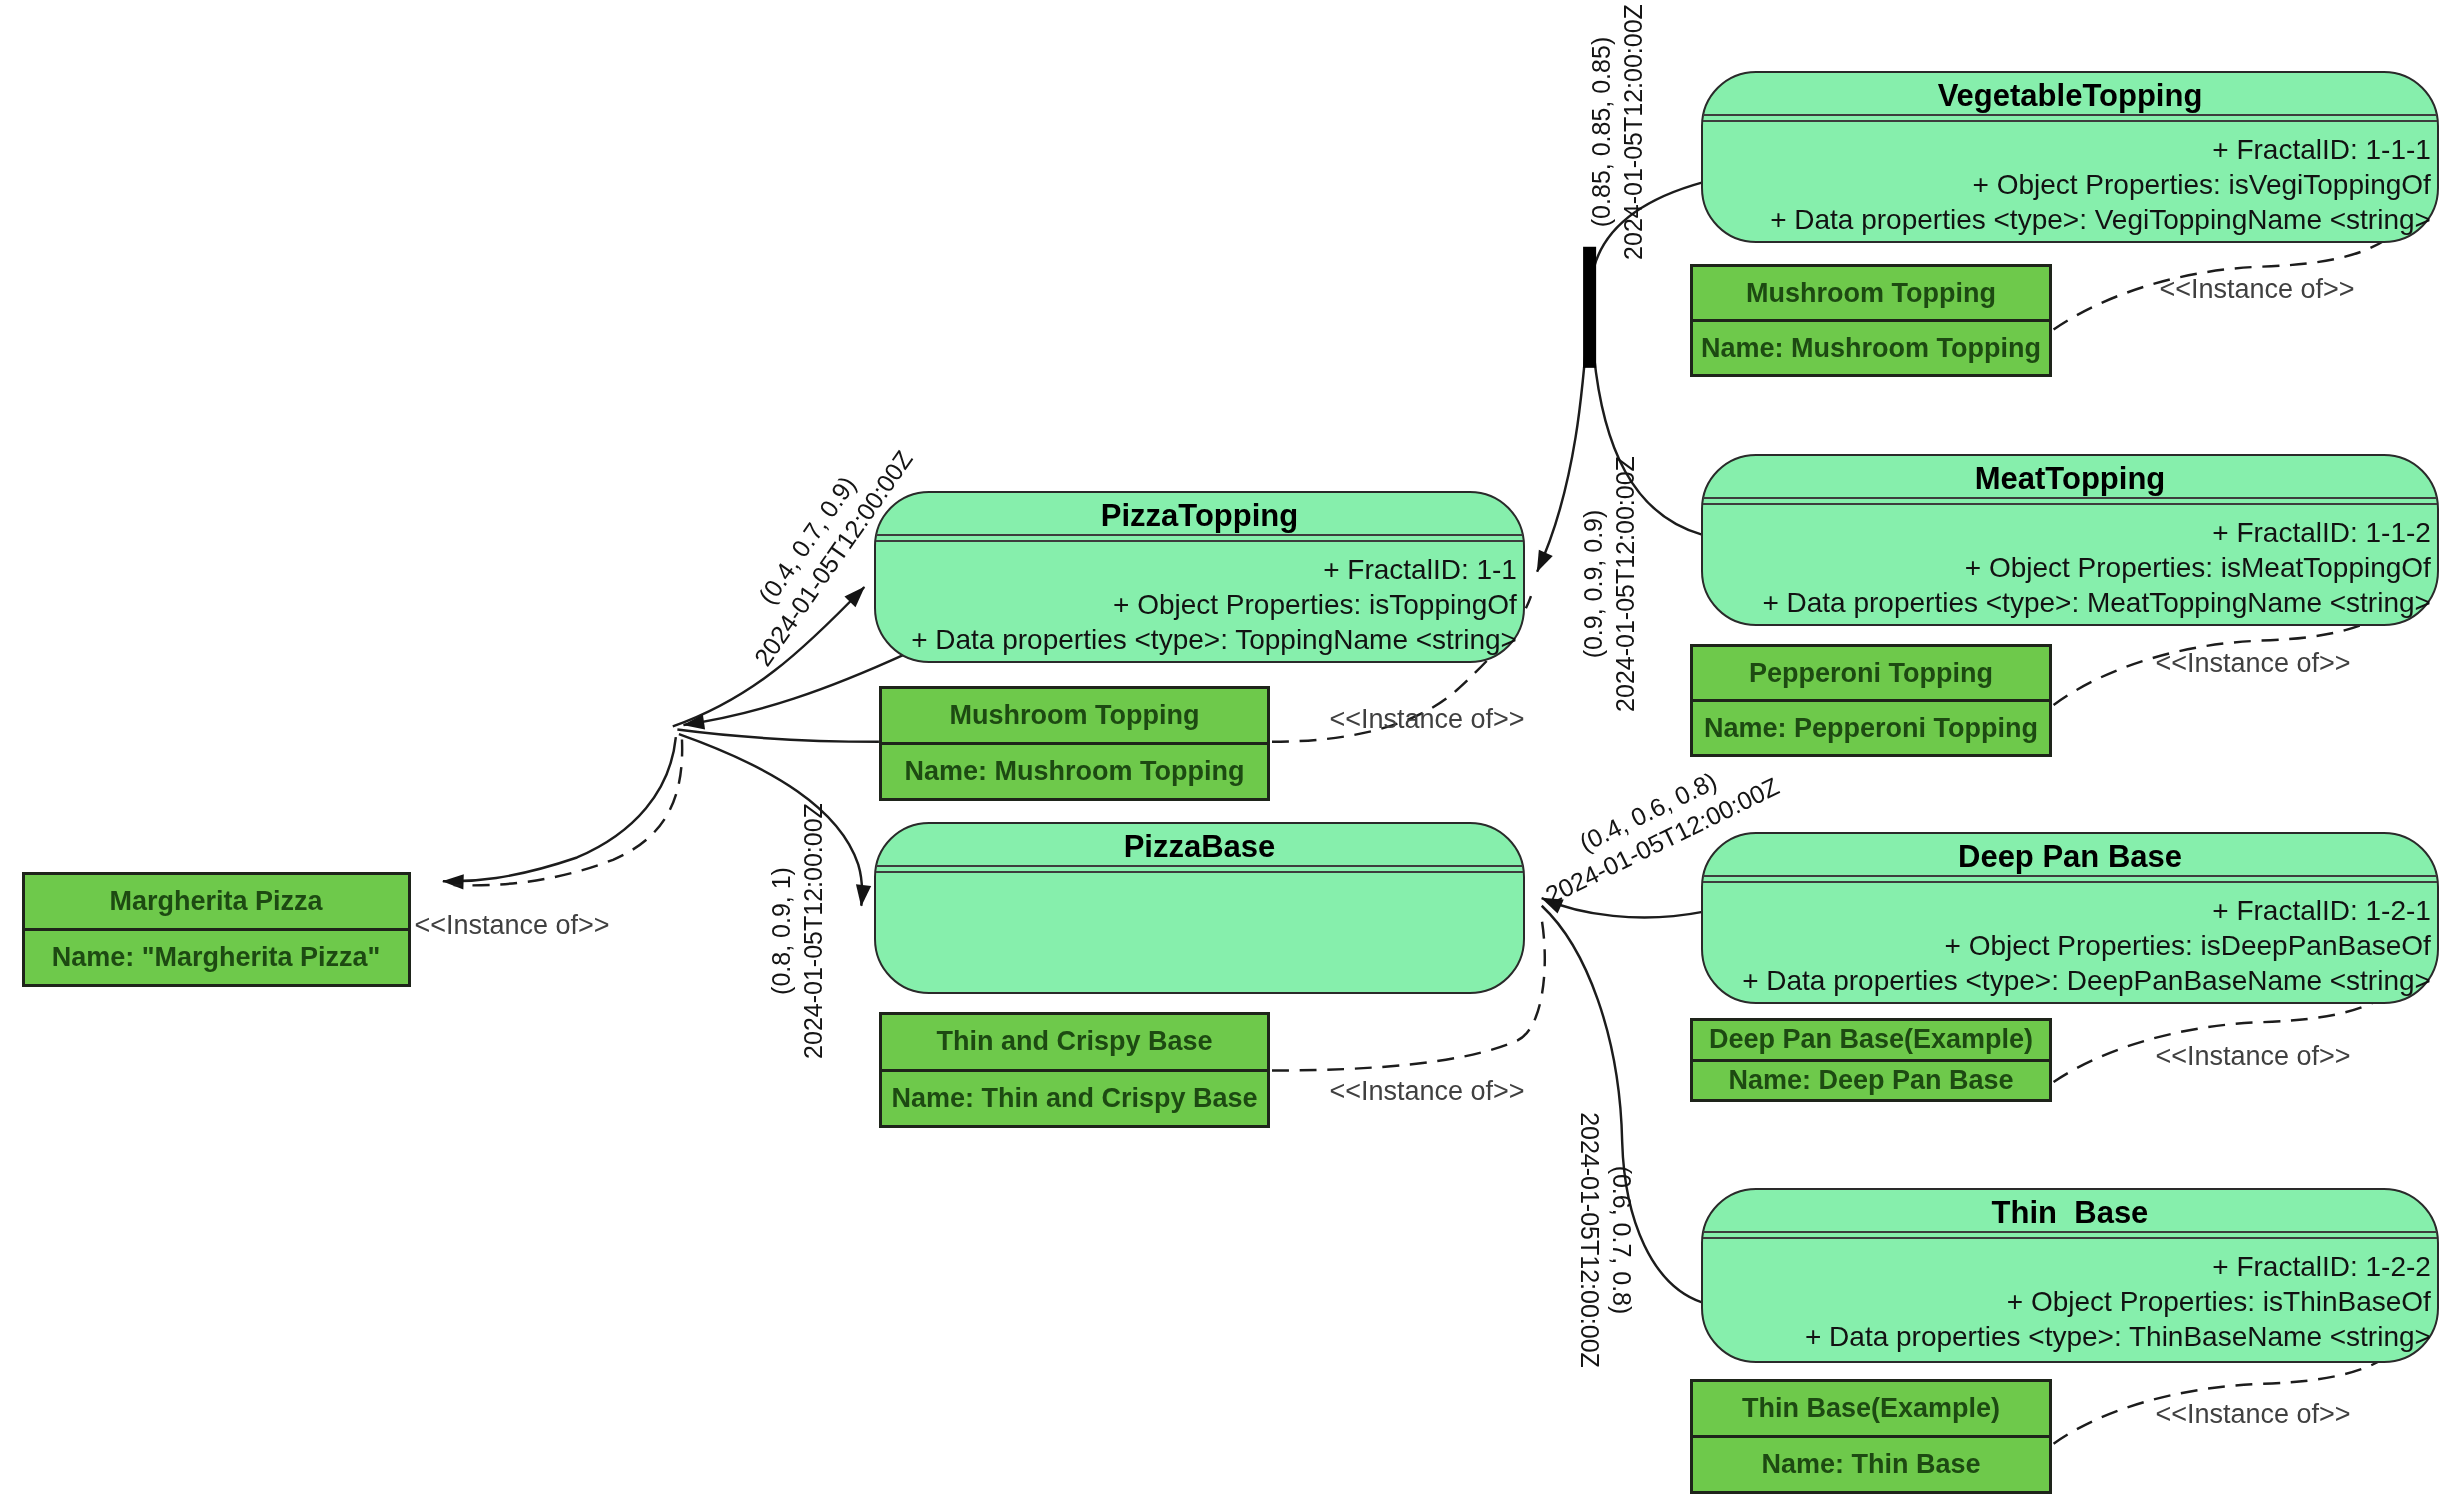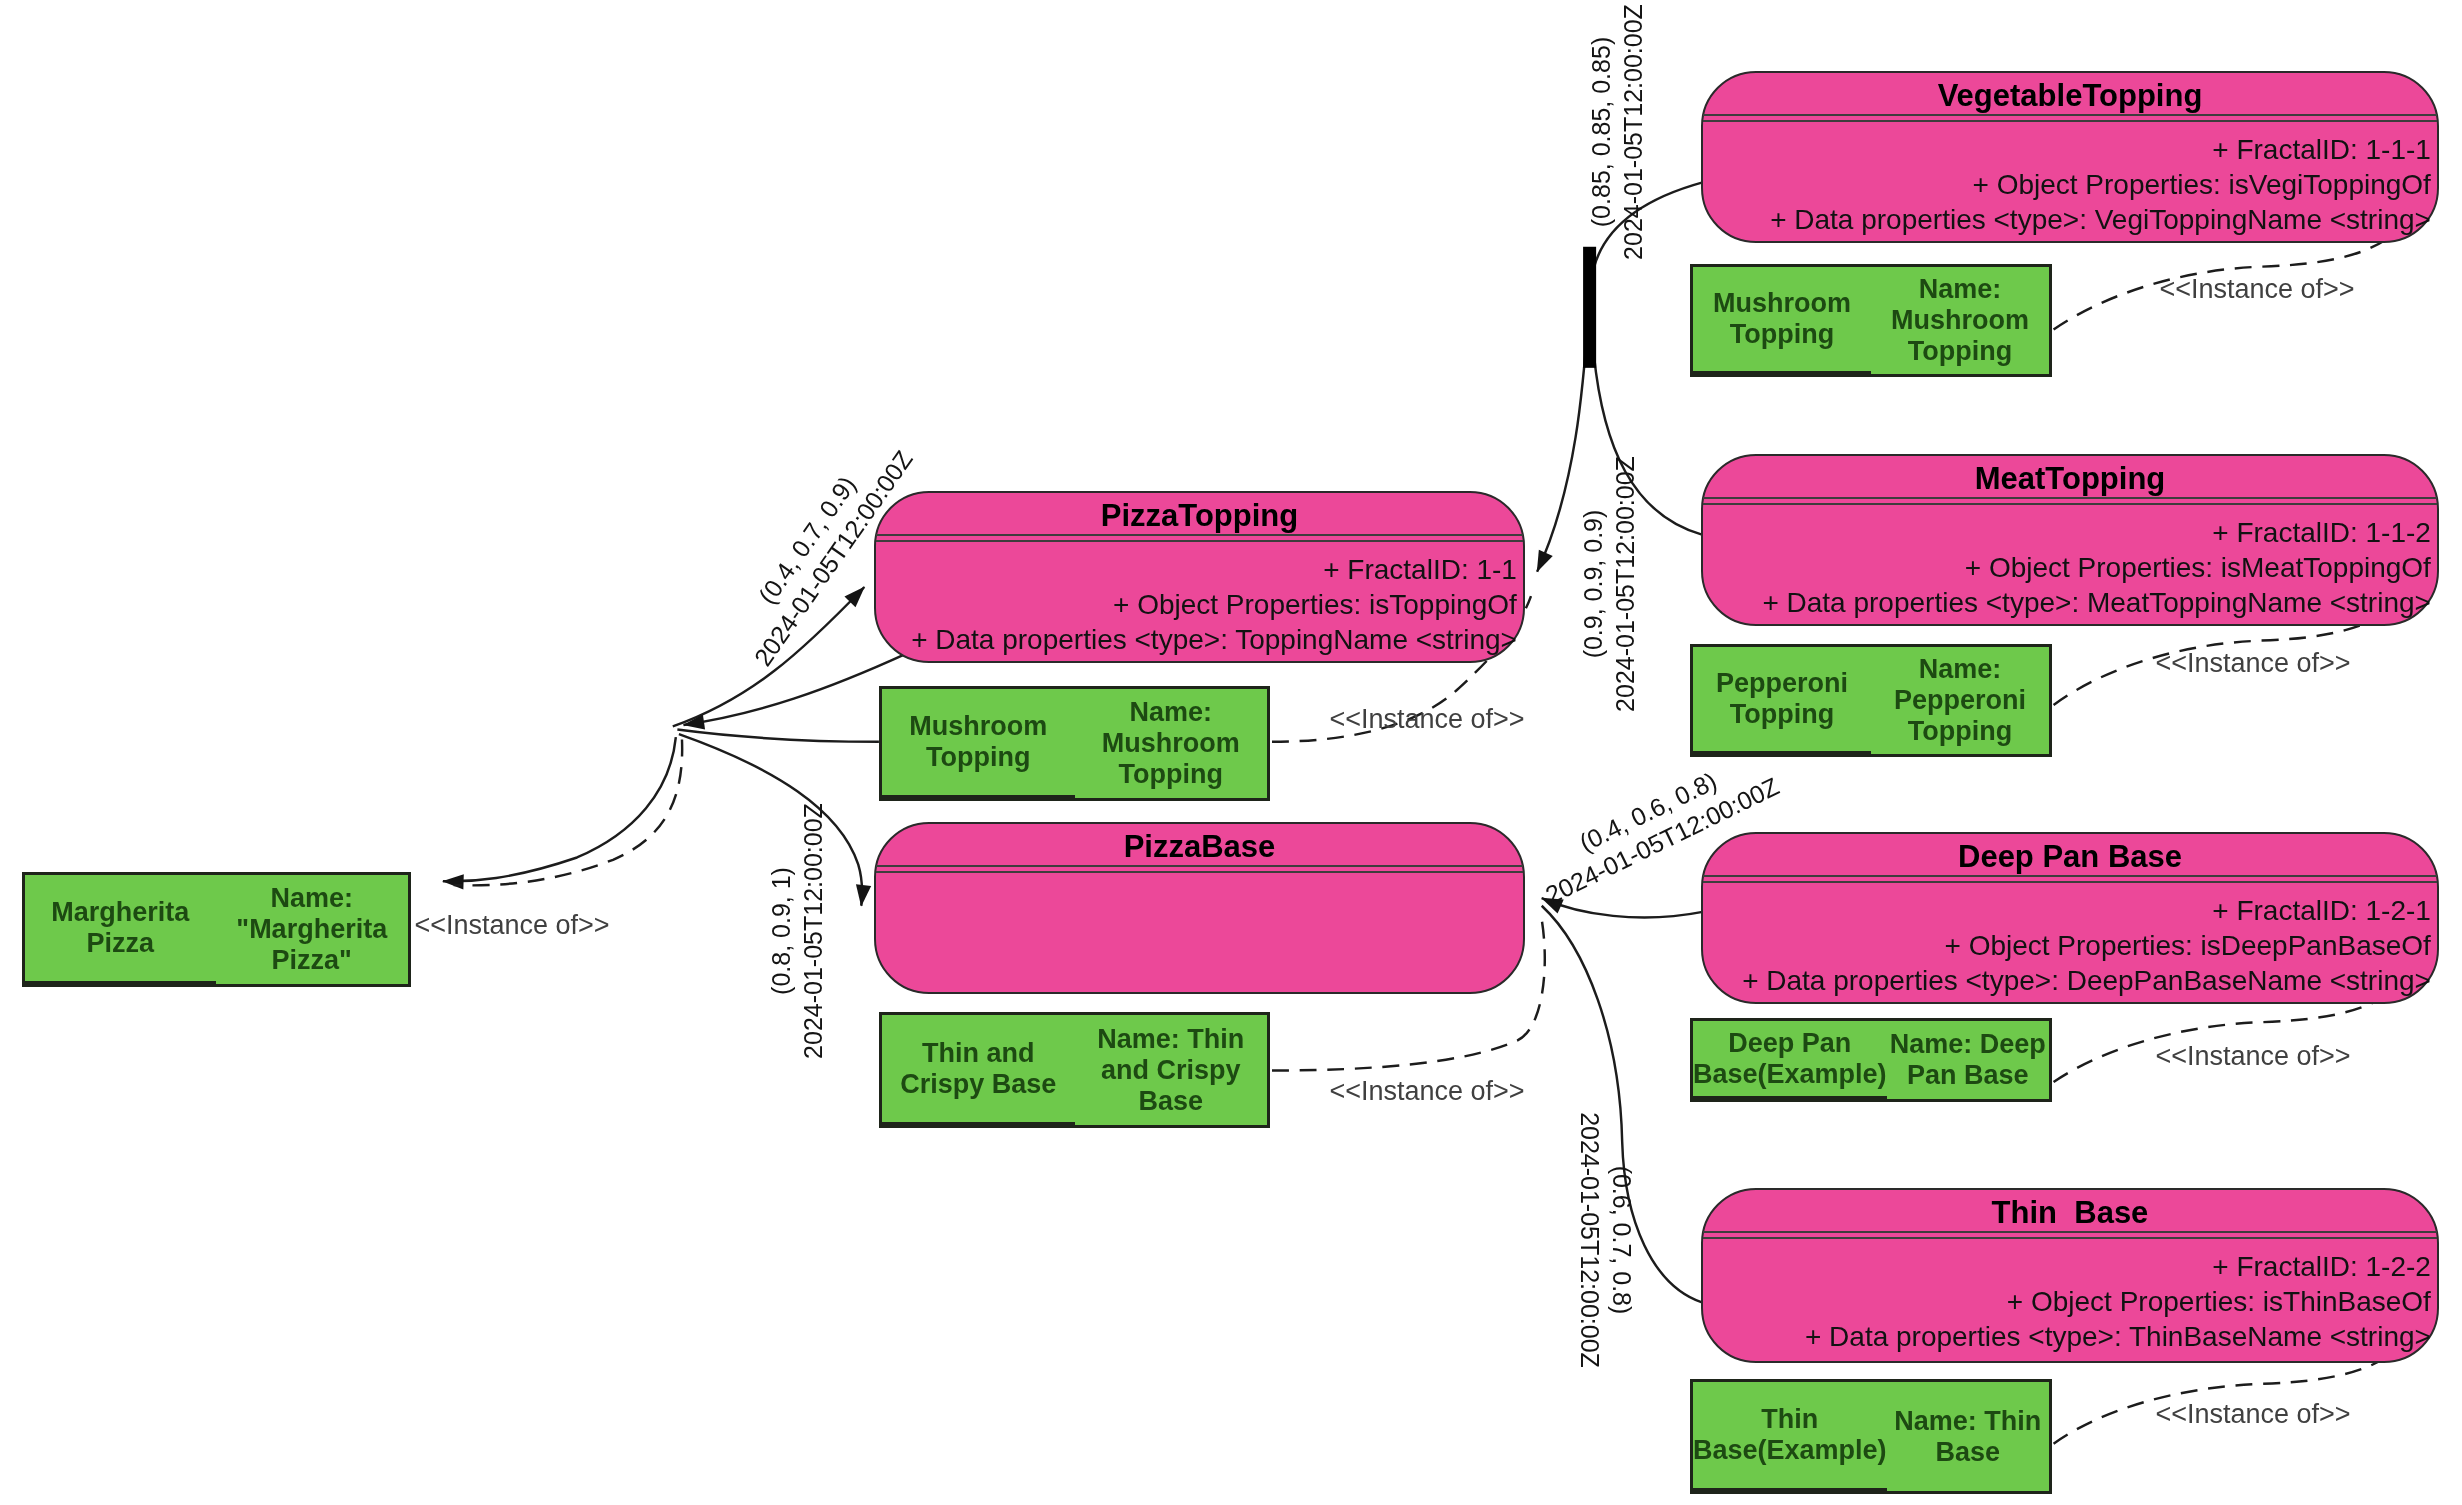--- a/index.html
+++ b/index.html
@@ -4,35 +4,35 @@
 <style>
   html,body{margin:0;padding:0;background:#ffffff;}
   #canvas{
     position:relative;width:2462px;height:1505px;background:#ffffff;overflow:hidden;
     font-family:"Liberation Sans","DejaVu Sans",sans-serif;color:#141414;
   }
   svg.edges{position:absolute;left:0;top:0;width:2462px;height:1505px;}
 
   
   .cls{
-    position:absolute;box-sizing:border-box;background:#ec4899;
+    position:absolute;box-sizing:border-box;background:#86efac;
     border:2.3px solid #2a2a2a;border-radius:55px;
     display:flex;flex-direction:column;z-index:3;
   }
   .cls-title{
     height:41px;line-height:46px;text-align:center;font-size:31px;font-weight:bold;
     color:#000;white-space:pre;
   }
   .cls-sep{height:3.8px;border-top:2.3px solid #3d3d3d;border-bottom:2.3px solid #3d3d3d;}
   .cls-props{padding:10px 6.1px 0 20px;font-size:28px;line-height:35px;color:#121212;white-space:nowrap;text-align:right;}
 
   
   .inst{
     position:absolute;box-sizing:border-box;background:#6ec94b;border:3.1px solid #1e241a;
-    display:flex;flex-direction:row;color:#1d4a12;font-weight:bold;font-size:27px;
+    display:flex;flex-direction:column;color:#1d4a12;font-weight:bold;font-size:27px;
     text-align:center;z-index:3;
   }
   .inst-title{flex:1;display:flex;align-items:center;justify-content:center;border-bottom:3.1px solid #1e241a;}
   .inst-name{flex:1;display:flex;align-items:center;justify-content:center;}
 
   
   .elabel{
     position:absolute;white-space:nowrap;text-align:center;font-size:25px;line-height:32px;
     color:#141414;z-index:2;
   }

